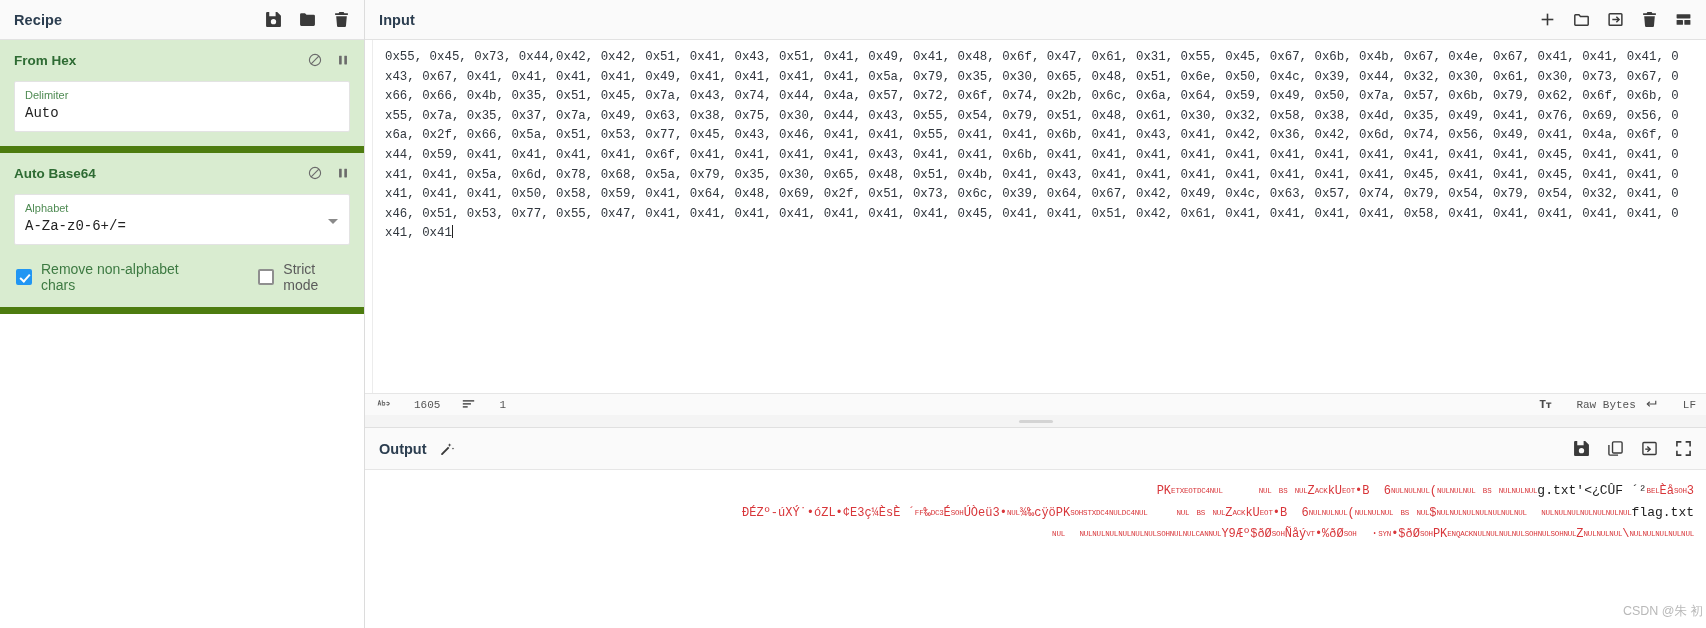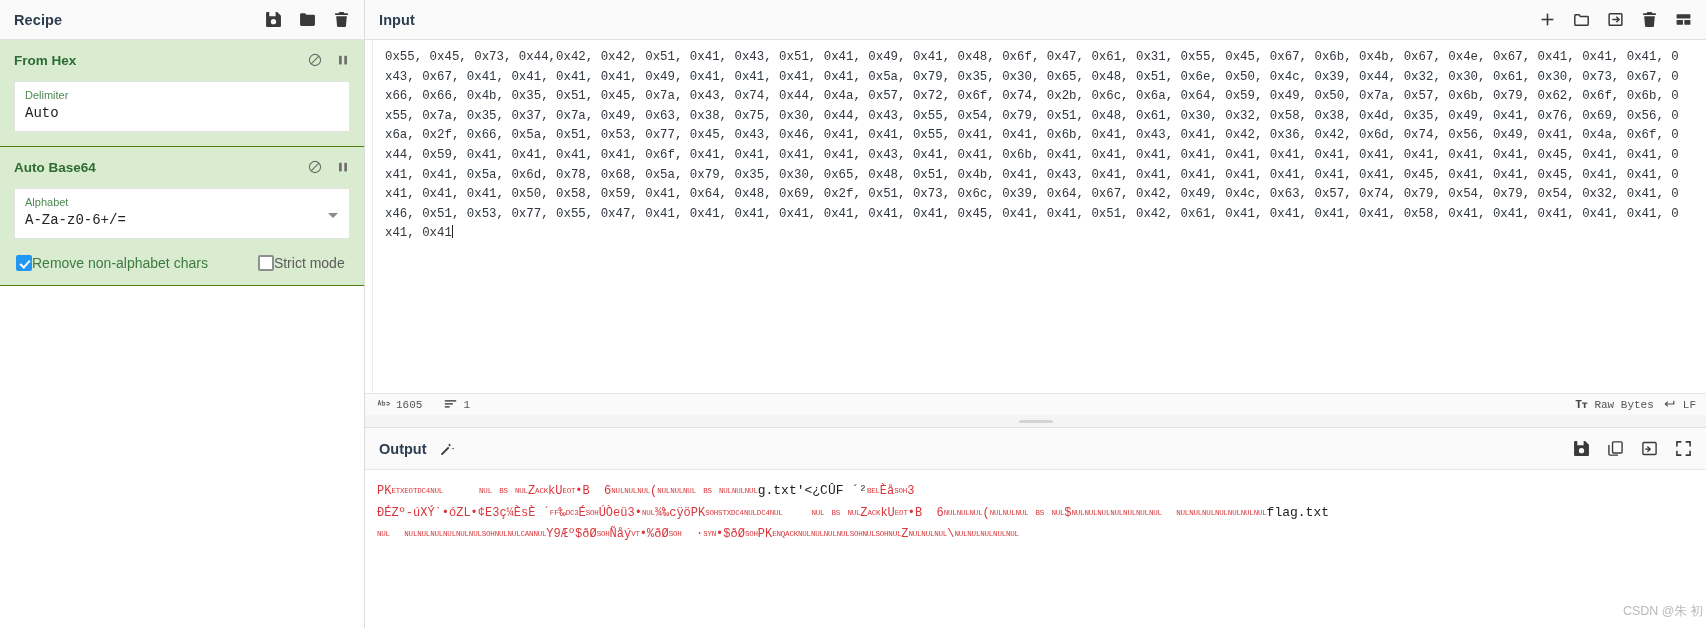--- a/index.html
+++ b/index.html
@@ -29,21 +29,21 @@
     letter-spacing: .1px;
   }
   .title-icons { margin-left: auto; display: flex; gap: 17px; align-items: center; }
   .ticon { width: 17px; height: 17px; color: #3a3a3a; cursor: pointer; display:block; }
   .ticon svg { display: block; }
 
   .rec-list { flex: 1; overflow: hidden; background: #fff; }
 
   .operation {
     background: #d9ecd0;
-    border-bottom: 1px solid #4d7c0f;
+    border-bottom: 7px solid #4d7c0f;
     padding: 9px 14px 14px 14px;
     position: relative;
   }
   .op-head { display: flex; align-items: center; height: 22px; }
   .op-title {
     font-size: 13.5px; font-weight: bold; color: #2e6b33;
   }
   .op-ctrls { margin-left: auto; display: flex; gap: 14px; align-items: center; }
   .op-ic { width: 14px; height: 14px; color: #6b6b6b; cursor: pointer; display:block; }
   .op-ic svg { display:block; }
@@ -70,21 +70,21 @@
   .cb {
     width: 16px; height: 16px; border: 2px solid #8f8f8f; border-radius: 2px;
     background: #fff; position: relative; flex: none;
   }
   .cb.on { background: #2196f3; border-color: #2196f3; }
   .cb.on::after {
     content: ""; position: absolute; left: 4px; top: 1px;
     width: 4px; height: 8px; border: solid #fff;
     border-width: 0 2px 2px 0; transform: rotate(42deg);
   }
-  .chk-label { font-size: 14px; color: #3d7a42; }
+  .chk-label { font-size: 14px; color: #3d7a42; margin-left: 9px; }
   .chk-label.dim { color: #5b5b5b; }
 
   
   .right { flex: 1; display: flex; flex-direction: column; height: 628px; background:#fff; }
 
   .io-pane { display: flex; flex-direction: column; background: #fff; }
   .input-pane { height: 415px; }
   .output-pane { flex: 1; border-top: 1px solid #e0e0e0; }
 
   .splitter { height: 12px; background: #f4f4f4; position: relative; cursor: row-resize; }
@@ -112,38 +112,38 @@
     background: #222; vertical-align: -2px;
   }
 
   .status-bar {
     height: 22px; min-height: 22px; background: #fafafa;
     border-top: 1px solid #e6e6e6;
     display: flex; align-items: center; padding: 0 10px 0 12px;
     font-family: "Liberation Mono", monospace;
     font-size: 11px; color: #555;
   }
-  .sb-item { display: flex; align-items: center; gap: 6px; margin-right: 22px; }
+  .sb-item { display: flex; align-items: center; gap: 24px; margin-right: 22px; }
   .sb-right { margin-left: auto; display: flex; align-items: center; gap: 8px; }
   .sb-ic { width: 13px; height: 11px; color: #4a4a4a; display:block; }
   .sb-ic svg { display:block; }
 
   .out-head {
     height: 42px; min-height: 42px; background: #fafafa;
     border-bottom: 1px solid #e6e6e6;
     display: flex; align-items: center; padding: 0 14px;
   }
   .out-title { font-size: 14.5px; font-weight: bold; color: #2c3e50; }
   .magic-ic { margin-left: 12px; width: 16px; height: 16px; color: #3a3a3a; cursor:pointer; display:block; }
 
   .out-body {
     flex: 1; padding: 10px 12px; overflow: hidden; position: relative;
     font-family: "Liberation Mono", monospace;
     font-size: 12px; line-height: 21px;
-    color: #d8363a; white-space: pre-wrap; word-break: break-all;
+    color: #d8363a; white-space: pre-wrap; word-break: break-all; text-align: right;
   }
   .ctl { font-size: 7.5px; letter-spacing: -0.2px; vertical-align: 1px; }
   .plain { color: #202020; font-size: 13px; }
 
   .watermark {
     position: absolute; right: 3px; bottom: 8px;
     font-size: 12.5px; color: #b9b9b9;
     font-family: "Liberation Sans", sans-serif;
   }
 </style>

